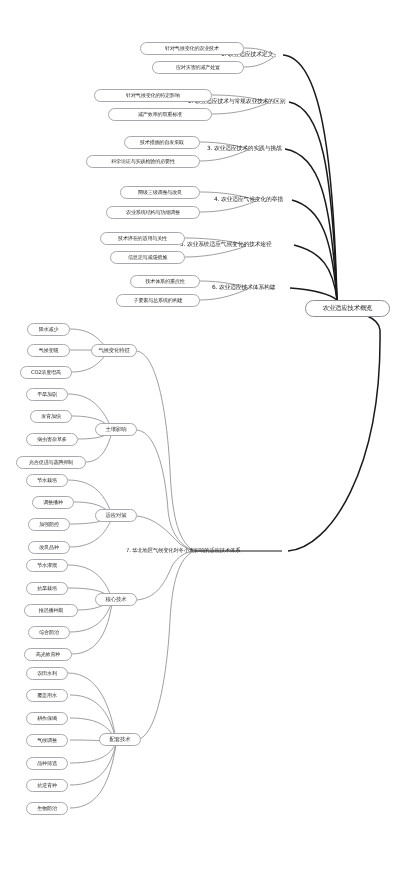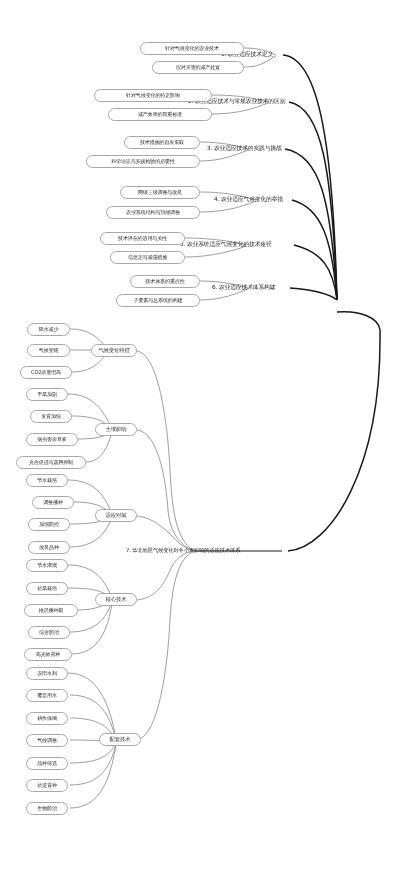--- a/index.html
+++ b/index.html
@@ -145,20 +145,23 @@
 
     <path class="stem" d="M68 673 C98 673 110 705 116 739"></path>
     <path class="stem" d="M70 695 C100 695 110 716 116 740"></path>
     <path class="stem" d="M70 718 C100 718 110 728 116 741"></path>
     <path class="stem" d="M70 740 C96 740 106 741 116 742"></path>
     <path class="stem" d="M70 763 C100 763 110 755 116 743"></path>
     <path class="stem" d="M70 785 C100 785 110 768 116 744"></path>
     <path class="stem" d="M70 808 C100 808 110 780 116 745"></path>
   </svg>
 
+  <div class="node-box root" style="left:305px; top:300px; width:85px;">
+    <span>农业适应技术概览</span>
+  </div>
 
   <div class="plain" style="left:221px; top:52px;">1. 农业适应技术定义</div>
   <div class="node-box leaf" style="left:140px; top:42px; width:104px;">
     <span>针对气候变化的农业技术</span>
   </div>
   <div class="node-box leaf" style="left:152px; top:61px; width:92px;">
     <span>应对灾害的减产处置</span>
   </div>
 
   <div class="plain" style="left:188px; top:99px;">2. 农业适应技术与常规农业技术的区别</div>

